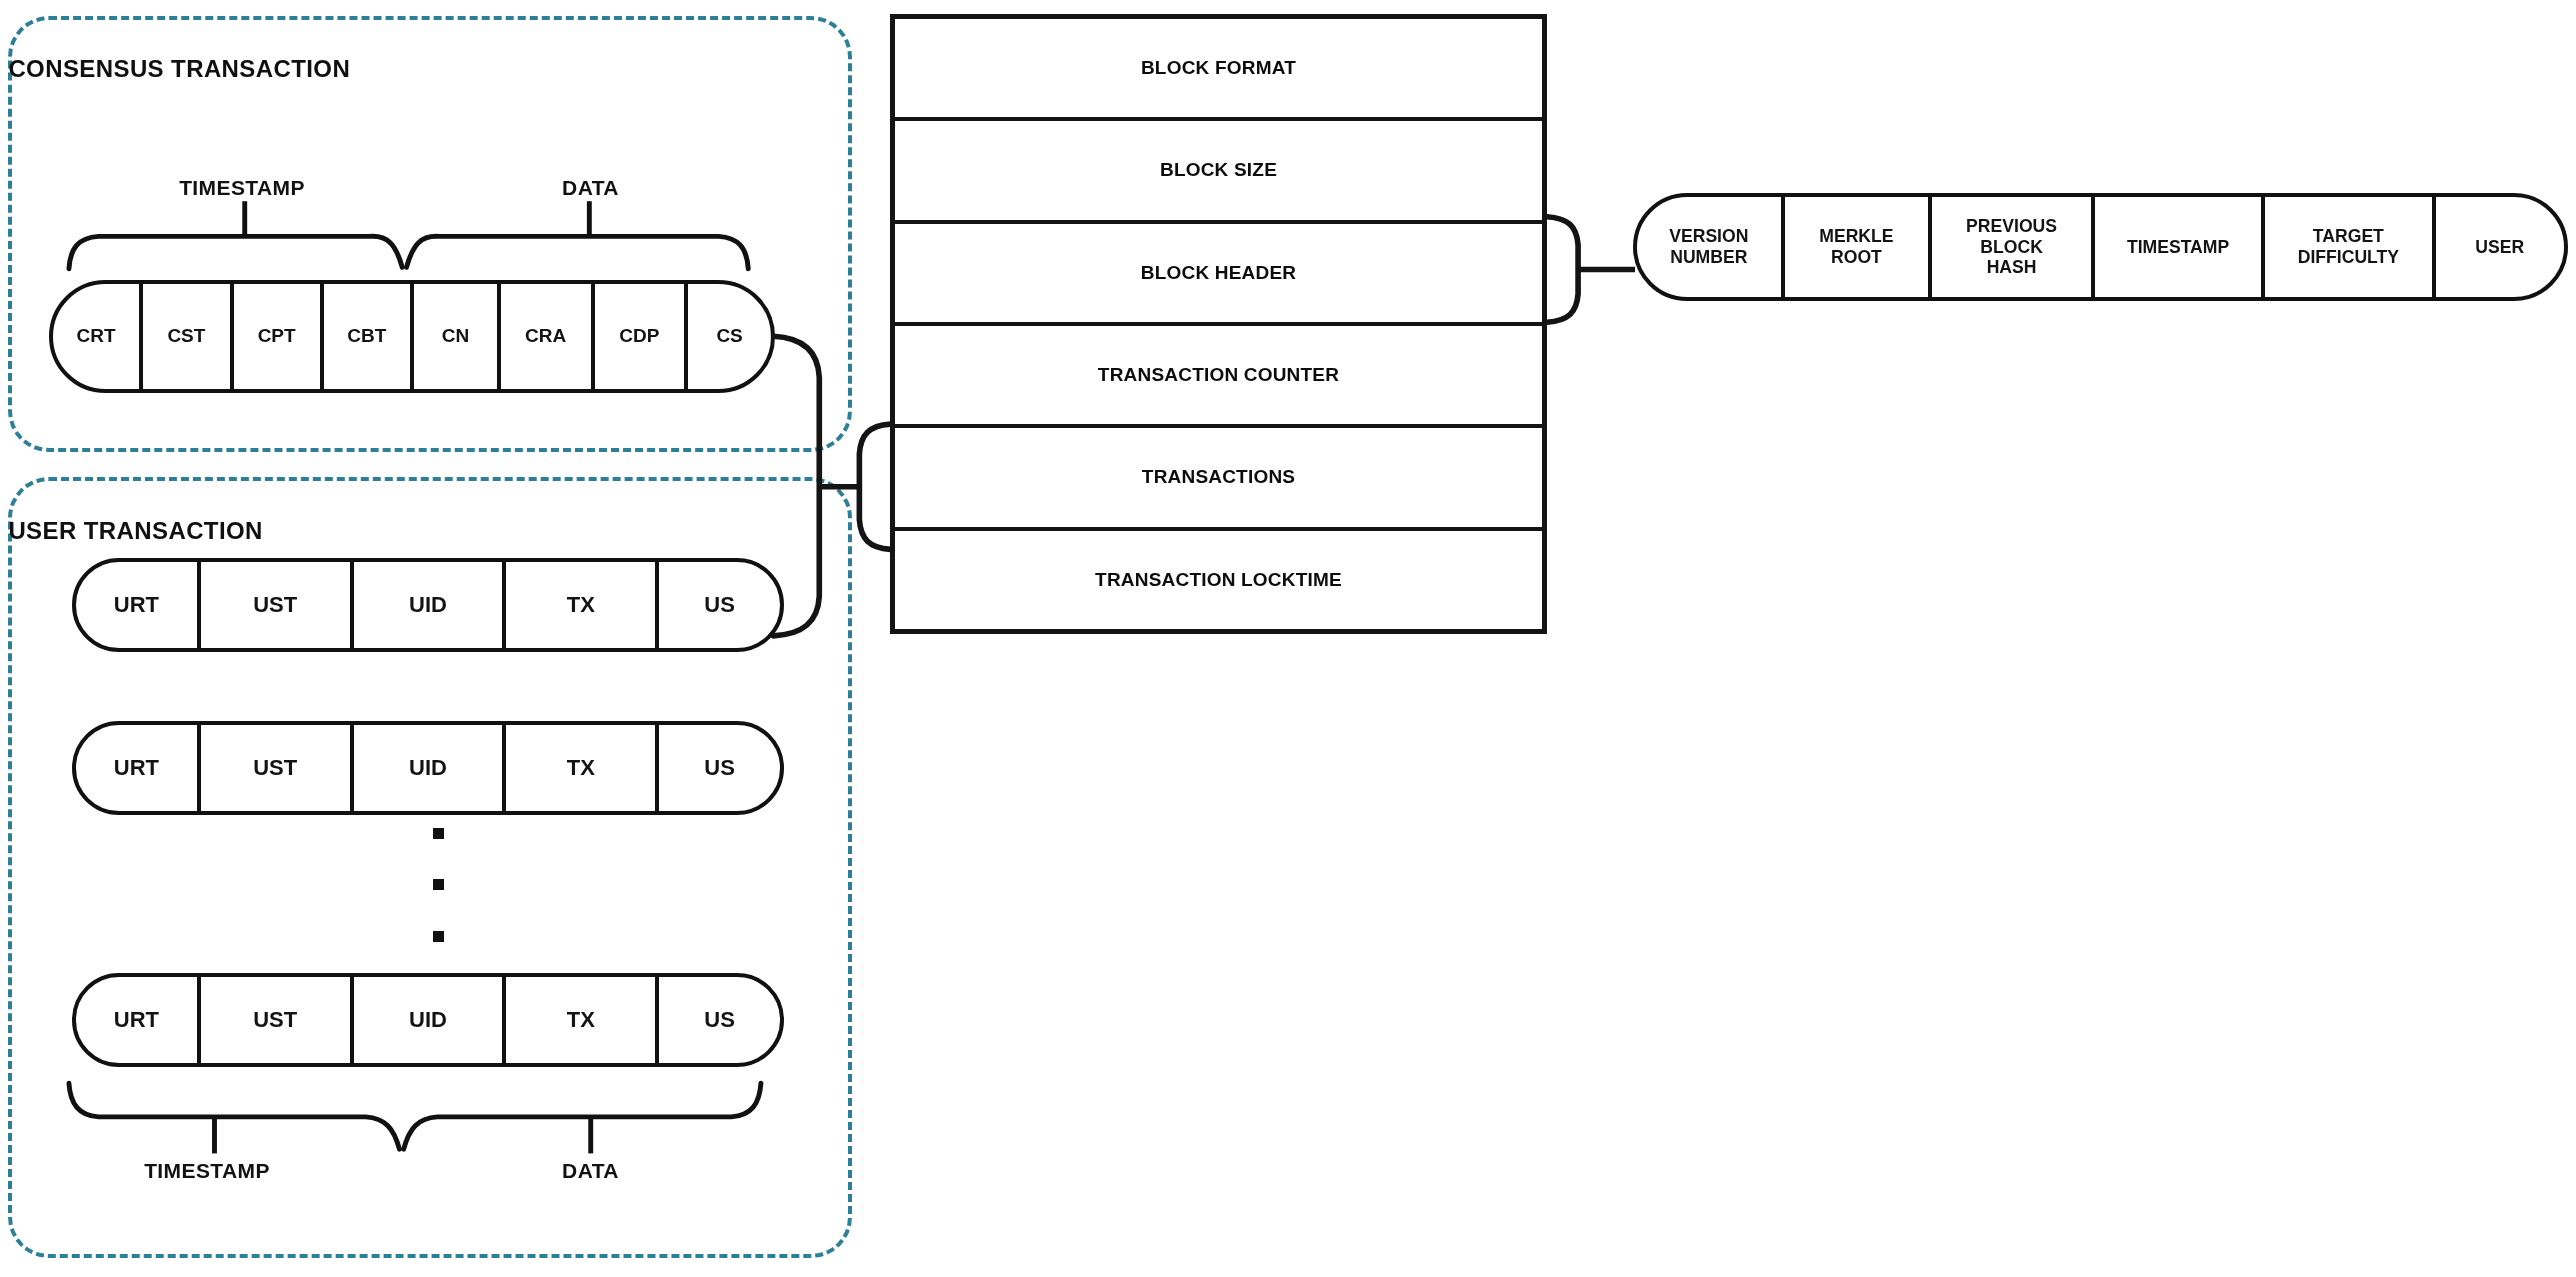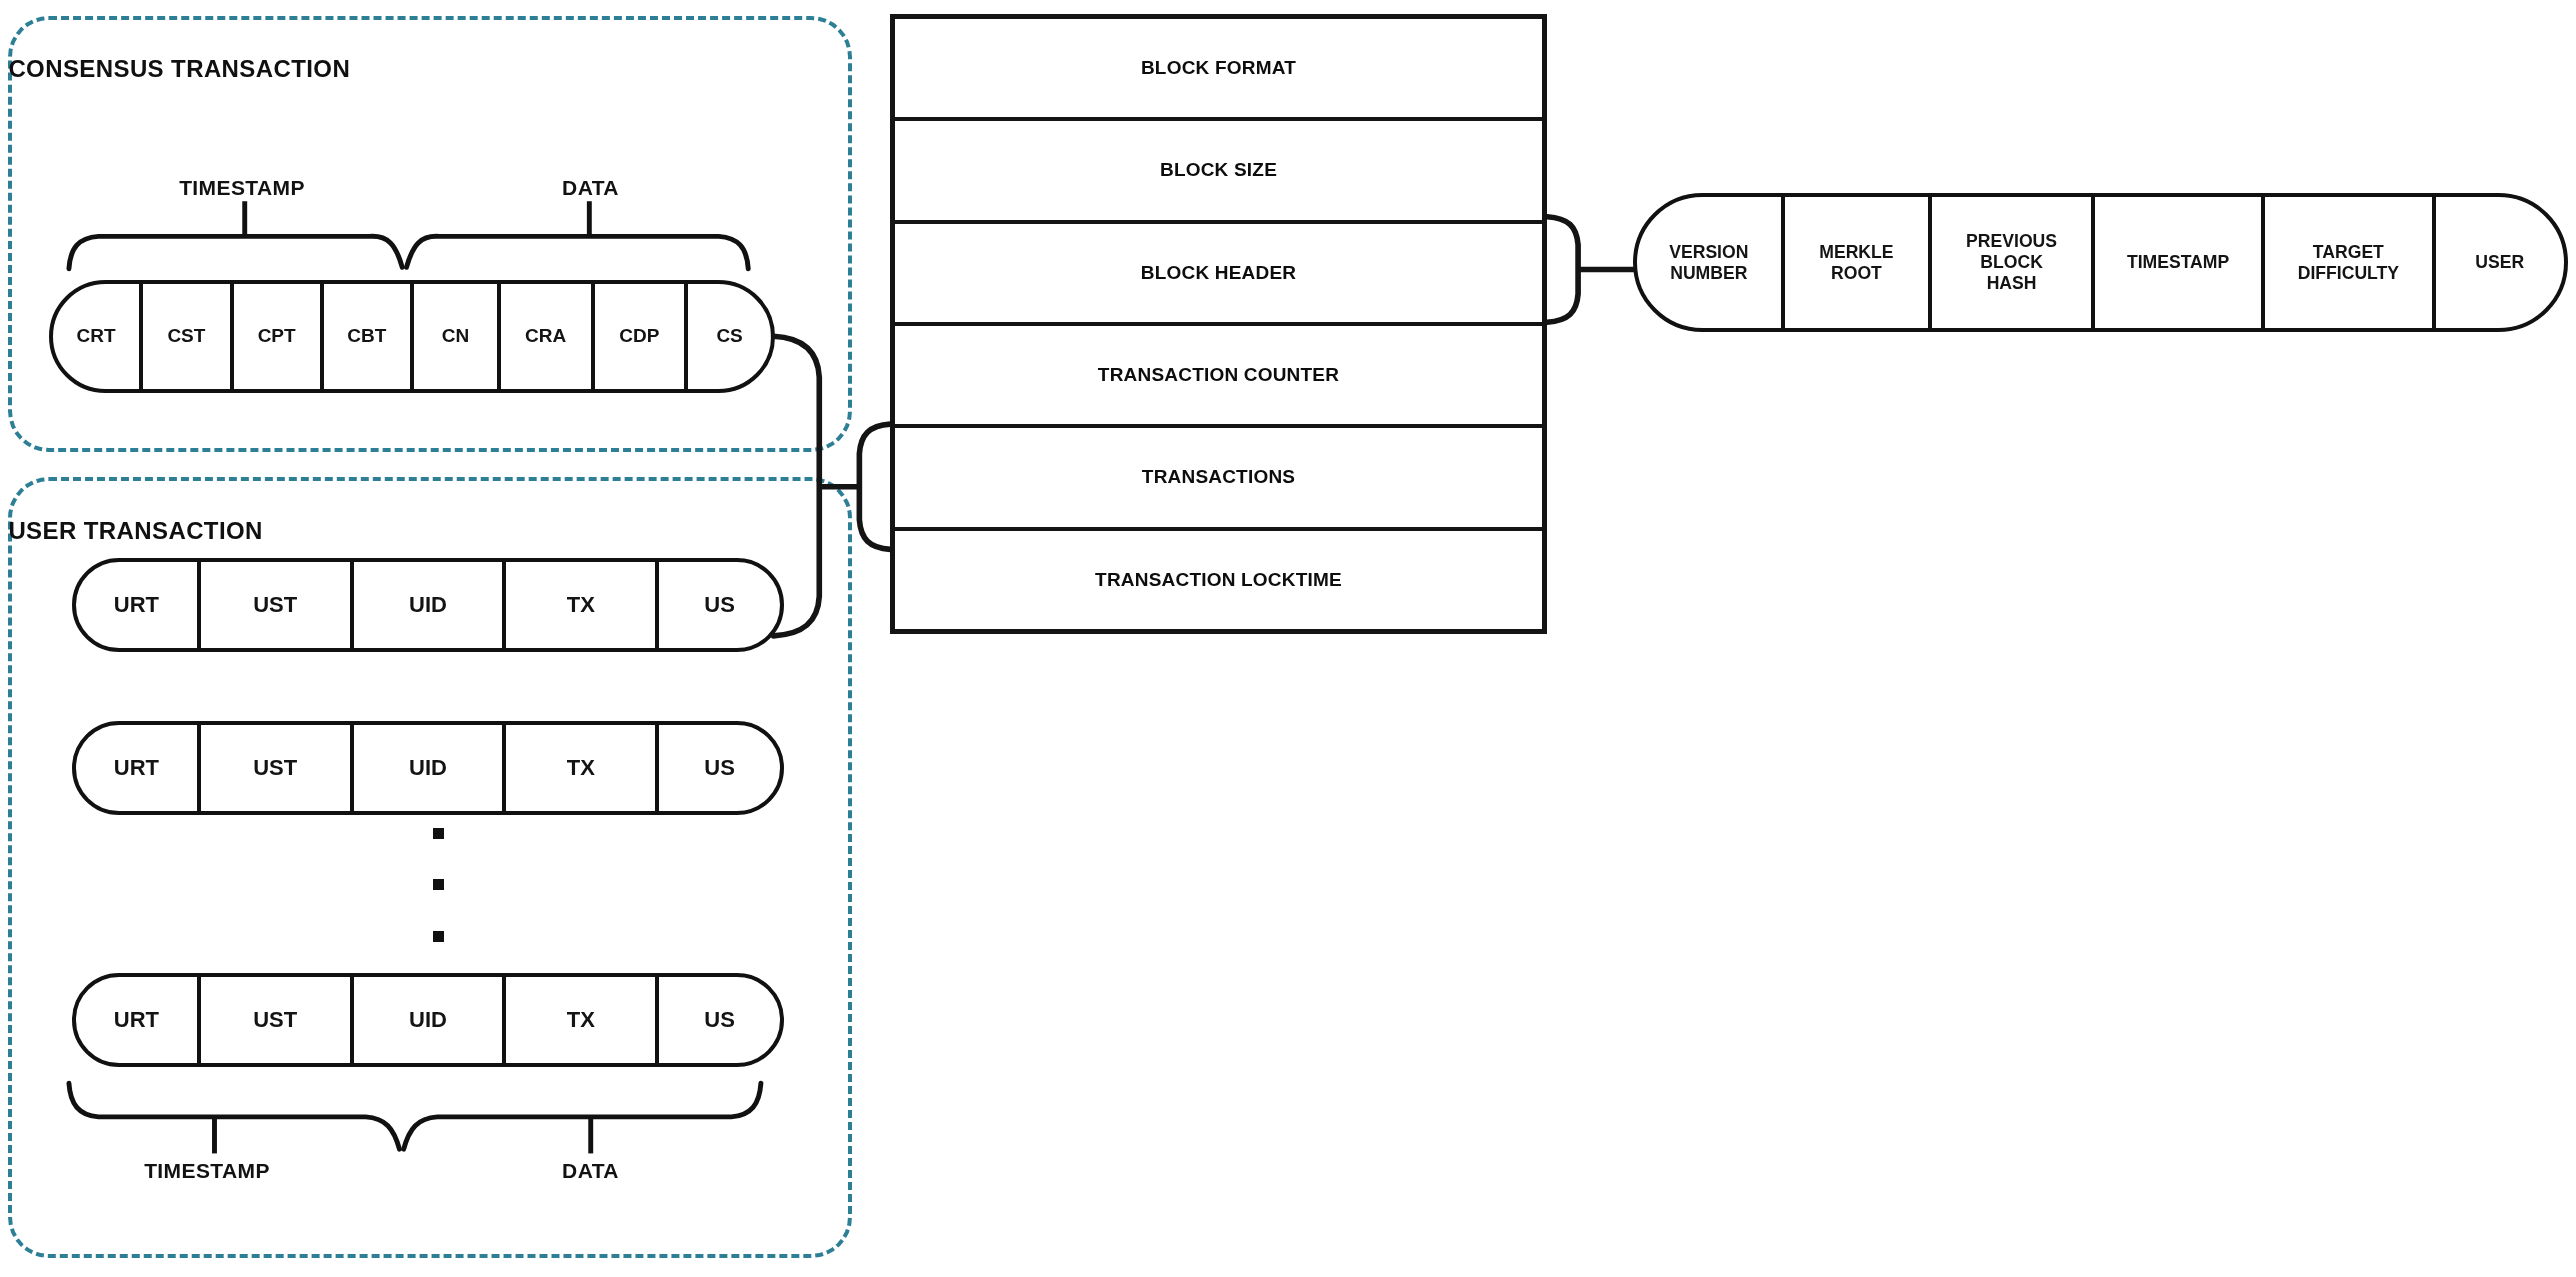--- a/index.html
+++ b/index.html
@@ -83,21 +83,21 @@
 
   
   .user-capsule { left: 72px; width: 712px; height: 94px; }
   .user-capsule .cell { font-size: 22px; }
   #user-capsule-1 { top: 558px; }
   #user-capsule-2 { top: 721px; }
   #user-capsule-3 { top: 973px; }
 
   
   #header-capsule {
-    left: 1633px; top: 193px; width: 935px; height: 139px;
+    left: 1633px; top: 193px; width: 935px; height: 108px;
   }
   #header-capsule .cell { font-size: 17.6px; }
 
   
   .dots-col {
     position: absolute;
     left: 433px; top: 828px; width: 17px; height: 127px;
   }
   .dots-col .dot {
     position: absolute;

